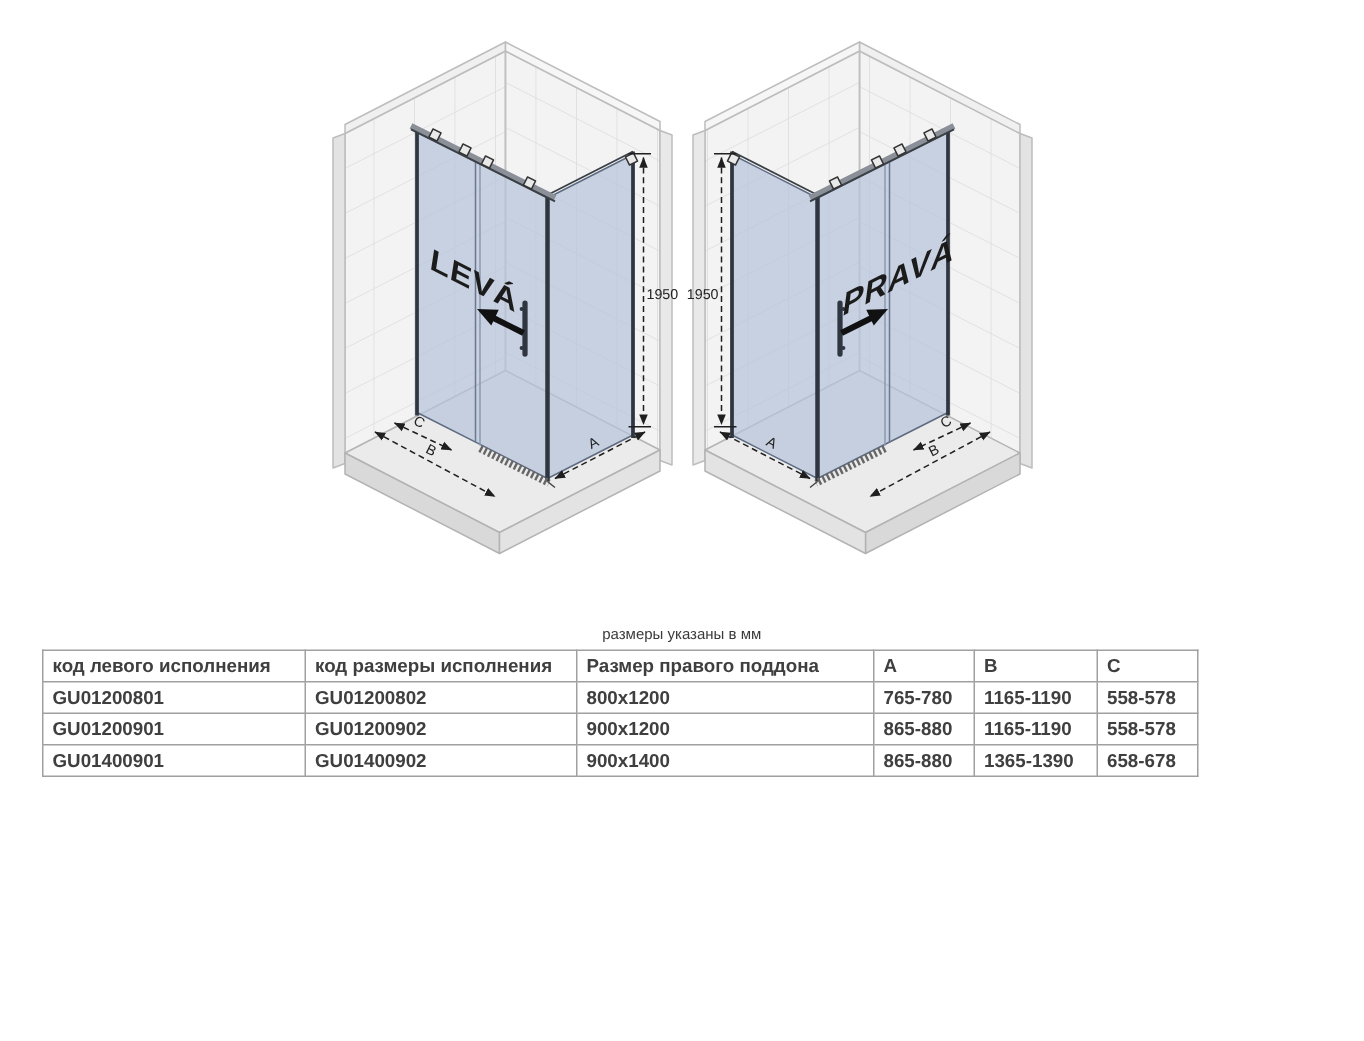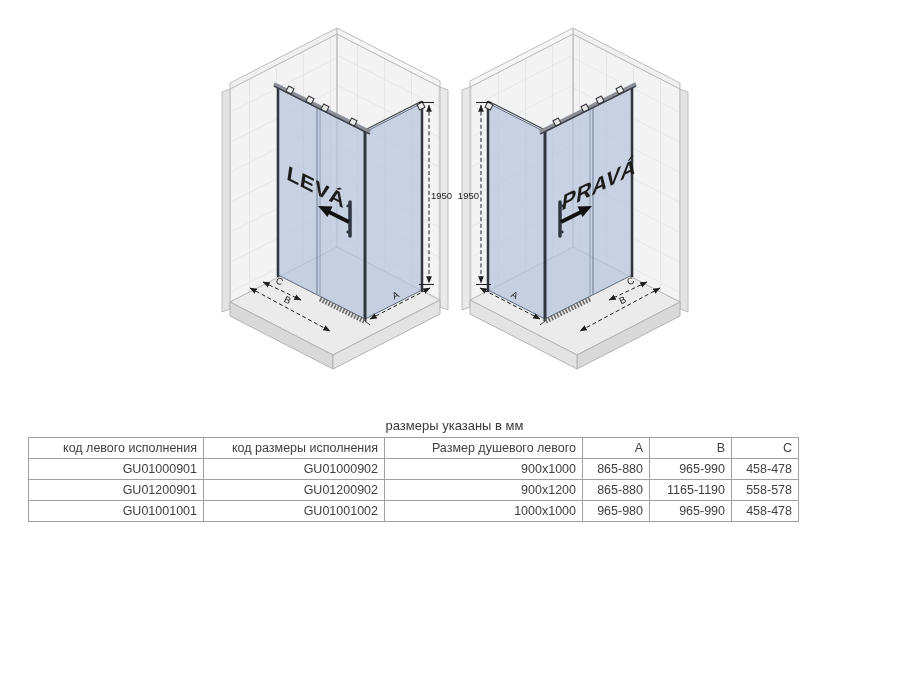--- a/index.html
+++ b/index.html
@@ -8,29 +8,29 @@
     font-family:"Liberation Sans", sans-serif;
     color:#3d3d3d;overflow:hidden;
   }
   .diagrams{
     display:flex;justify-content:center;gap:14px;margin-top:26px;
   }
   svg{overflow:visible;display:block;}
   .dim-label{font-size:9.5px;fill:#222;}
   .model-label{font-size:21px;font-weight:bold;fill:#1b1b1b;letter-spacing:.5px;}
   .caption{
-    text-align:center;font-size:13px;color:#3a3a3a;
+    text-align:center;font-size:10px;color:#3a3a3a;
     margin-top:40px;margin-bottom:4px;
   }
   table.spec{
     border-collapse:collapse;margin-left:28px;width:770px;
     font-size:12.5px;color:#3f3f3f;table-layout:fixed;
   }
   table.spec th, table.spec td{
-    border:1px solid #a0a0a0;font-weight:400;text-align:right;
+    border:1px solid #a0a0a0;font-weight:700;text-align:left;
     padding:2px 6px;height:16px;white-space:nowrap;overflow:hidden;
   }
 </style>
 </head>
 <body>
 
 <div class="diagrams">
 
   <svg width="226" height="352" viewBox="0 0 226 352">
     <defs>
@@ -132,45 +132,45 @@
       <col style="width:181px">
       <col style="width:198px">
     <col style="width:67px">
       <col style="width:82px">
       <col style="width:67px">
   </colgroup>
   <thead>
     <tr>
       <th>код левого исполнения</th>
       <th>код размеры исполнения</th>
-      <th>Размер душевого левого</th>
+      <th>Размер правого поддона</th>
       <th>A</th>
       <th>B</th>
       <th>C</th>
     </tr>
   </thead>
   <tbody>
     <tr>
-      <td>GU01000901</td>
-      <td>GU01000902</td>
-      <td>900x1000</td>
-      <td>865-880</td>
-      <td>965-990</td>
-      <td>458-478</td>
+      <td>GU01200801</td>
+      <td>GU01200802</td>
+      <td>800x1200</td>
+      <td>765-780</td>
+      <td>1165-1190</td>
+      <td>558-578</td>
     </tr>
     <tr>
       <td>GU01200901</td>
       <td>GU01200902</td>
       <td>900x1200</td>
       <td>865-880</td>
       <td>1165-1190</td>
       <td>558-578</td>
     </tr>
     <tr>
-      <td>GU01001001</td>
-      <td>GU01001002</td>
-      <td>1000x1000</td>
-      <td>965-980</td>
-      <td>965-990</td>
-      <td>458-478</td>
+      <td>GU01400901</td>
+      <td>GU01400902</td>
+      <td>900x1400</td>
+      <td>865-880</td>
+      <td>1365-1390</td>
+      <td>658-678</td>
     </tr>
   </tbody>
 </table>
 
 </body></html>

